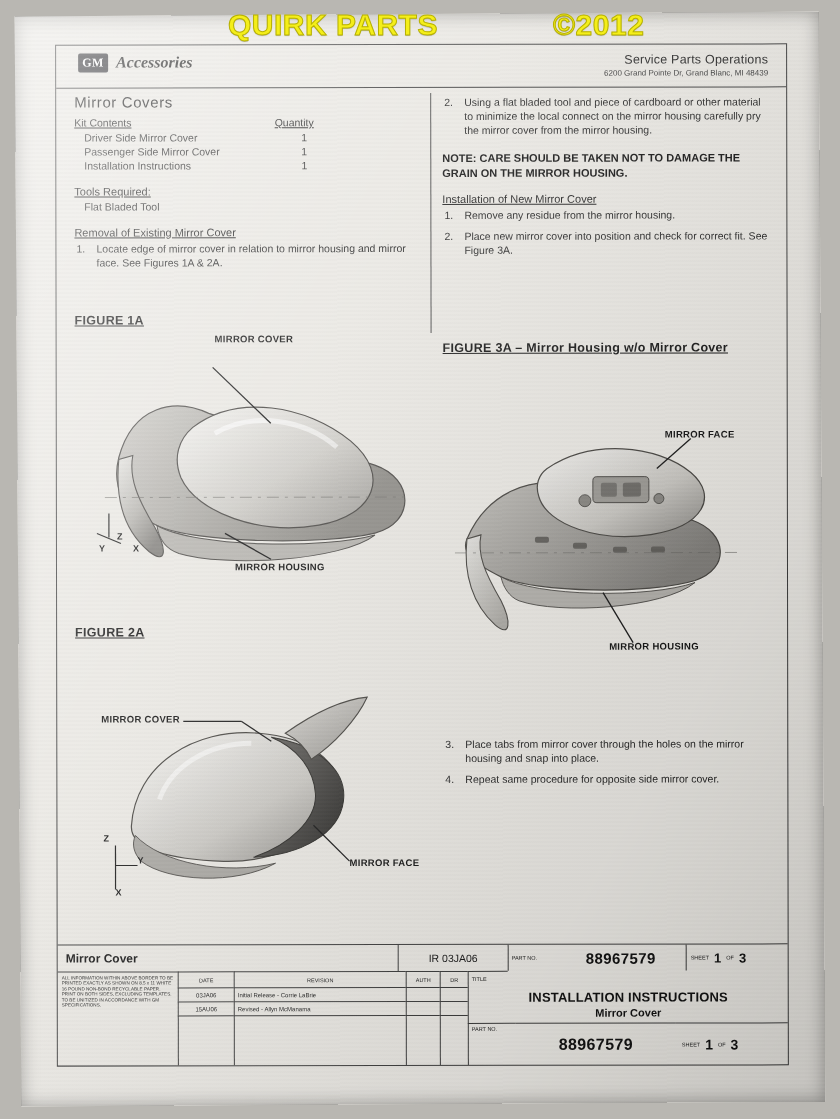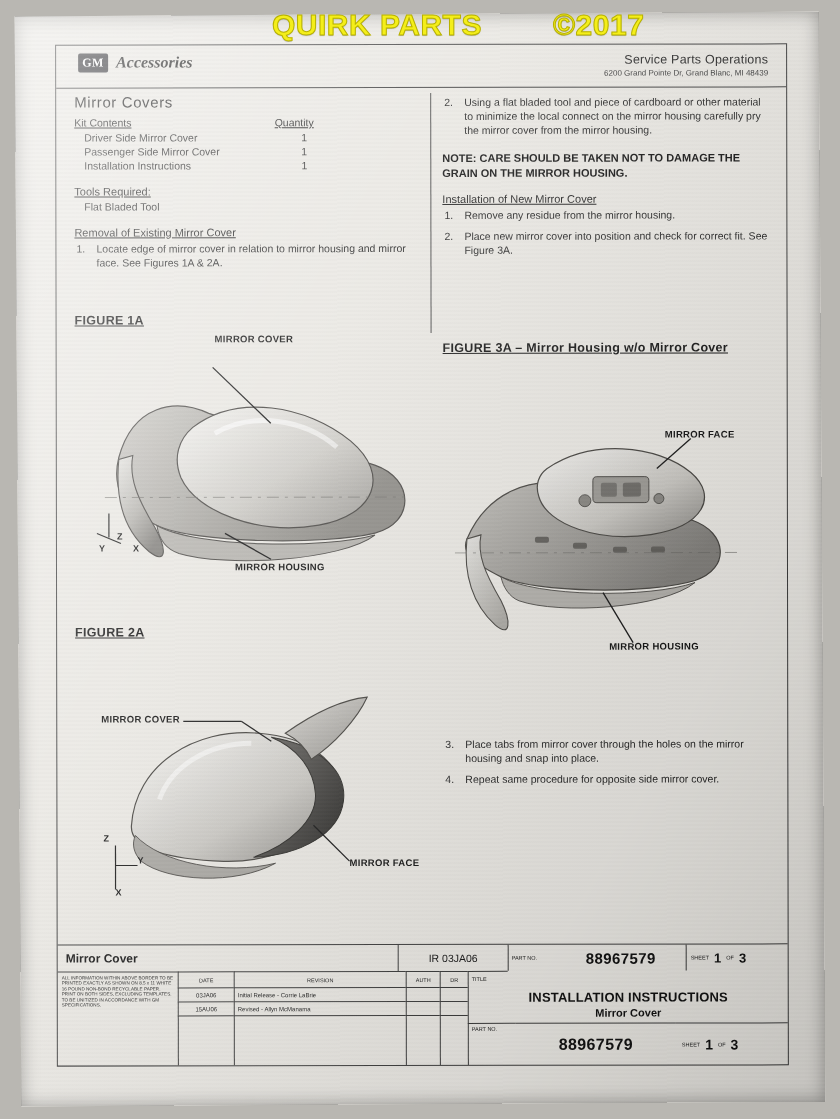--- a/index.html
+++ b/index.html
@@ -117,21 +117,20 @@
       repeating-linear-gradient(0deg,rgba(0,0,0,.012) 0 2px,rgba(255,255,255,.012) 2px 4px);
   }
   
   #wm-left{
     position:absolute;left:228px;top:8px;
     font-size:30px;font-weight:bold;color:#f4ee1a;
     -webkit-text-stroke:1px #b8b200;
     font-family:"Liberation Sans", sans-serif;
     letter-spacing:.5px;
     text-shadow:0 1px 1px rgba(0,0,0,.25);
-    margin-left:44px;
   }
   #wm-right{
     position:absolute;left:553px;top:8px;
     font-size:30px;font-weight:bold;color:#f4ee1a;
     -webkit-text-stroke:1px #b8b200;
     letter-spacing:.5px;
     text-shadow:0 1px 1px rgba(0,0,0,.25);
   }
 </style>
 </head>
@@ -453,13 +452,13 @@
       </div>
 
     </div>
 
   </div>
   <div id="paper-shade"></div>
   <div class="grain"></div>
 </div>
 
 <div id="wm-left">QUIRK PARTS</div>
-<div id="wm-right">©2017</div>
+<div id="wm-right">©2012</div>
 
 </body></html>

